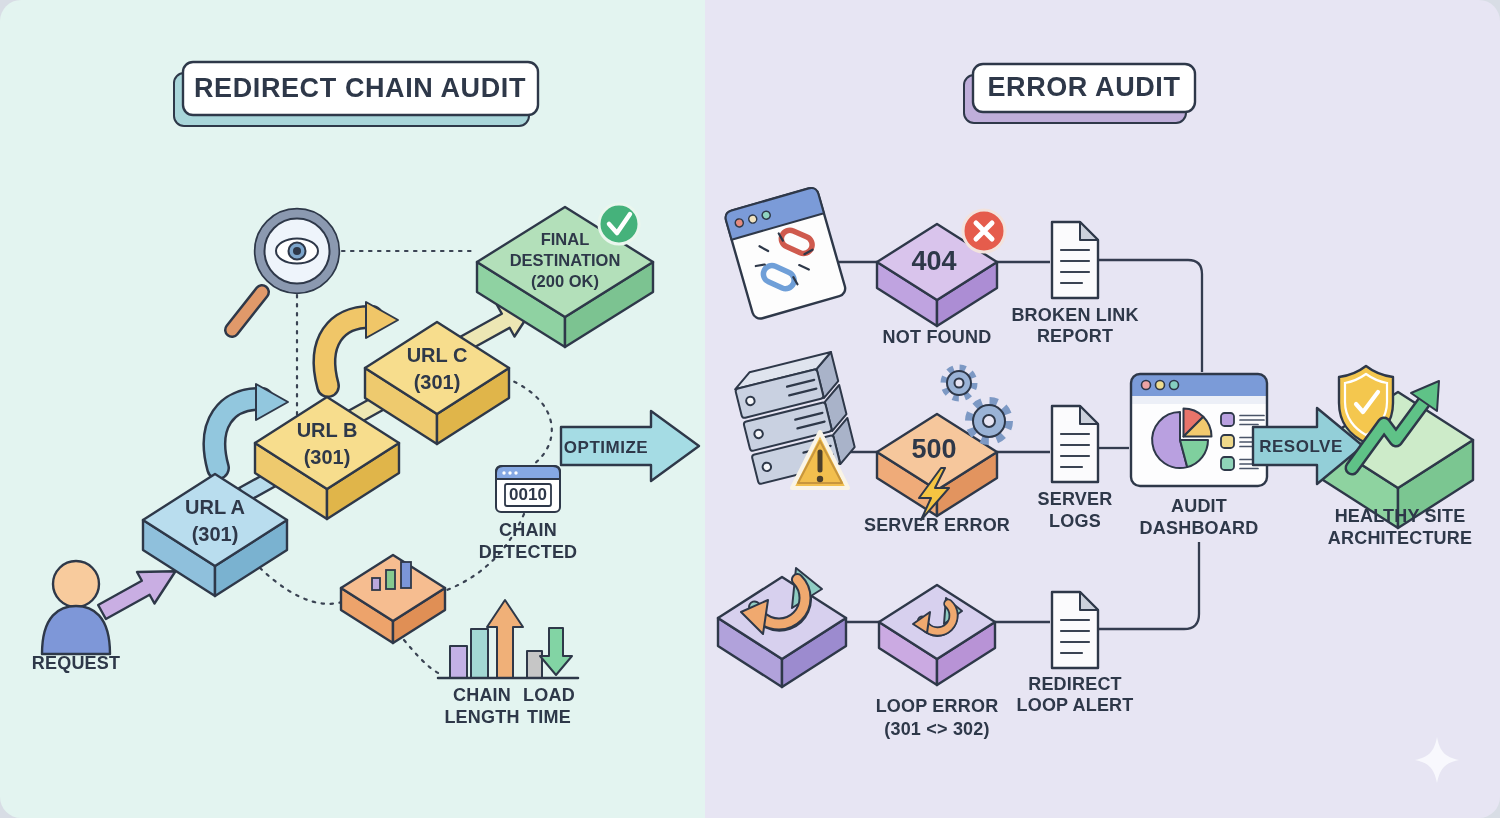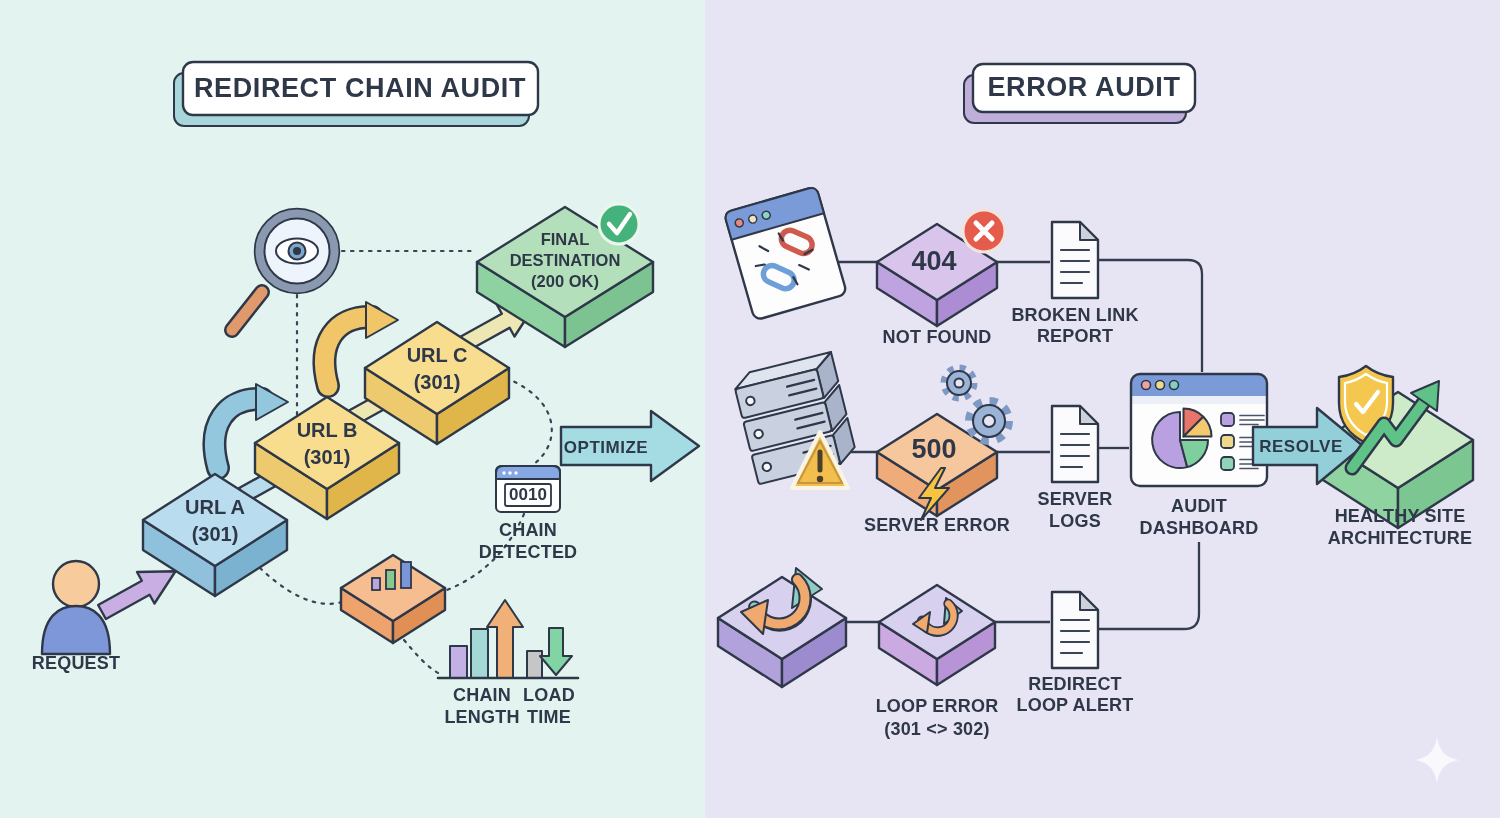--- a/index.html
+++ b/index.html
@@ -1,17 +1,17 @@
 <!DOCTYPE html>
 <html><head>
 <meta charset="utf-8">
 <style>
   html,body{margin:0;padding:0;background:#d8dde5;}
   .canvas{position:relative;width:1500px;height:818px;overflow:hidden;
-          font-family:"Liberation Sans",sans-serif;}
+          font-family:"Liberation Sans",sans-serif;border-radius:21px;}
   .bg{position:absolute;top:0;height:818px;}
   .bg-left{left:0;width:705px;background:#e3f4f0;}
   .bg-right{left:705px;width:795px;background:#e7e5f3;}
   svg.scene{position:absolute;left:0;top:0;}
   
   text{fill:#2e3849;}
   .title-t{font:700 27px "Liberation Sans",sans-serif;letter-spacing:.6px;text-anchor:middle;}
   .node-t{font:700 20px "Liberation Sans",sans-serif;text-anchor:middle;}
   .node-sm{font:700 16.5px "Liberation Sans",sans-serif;text-anchor:middle;}
   .code-big{font:700 27px "Liberation Sans",sans-serif;text-anchor:middle;}

